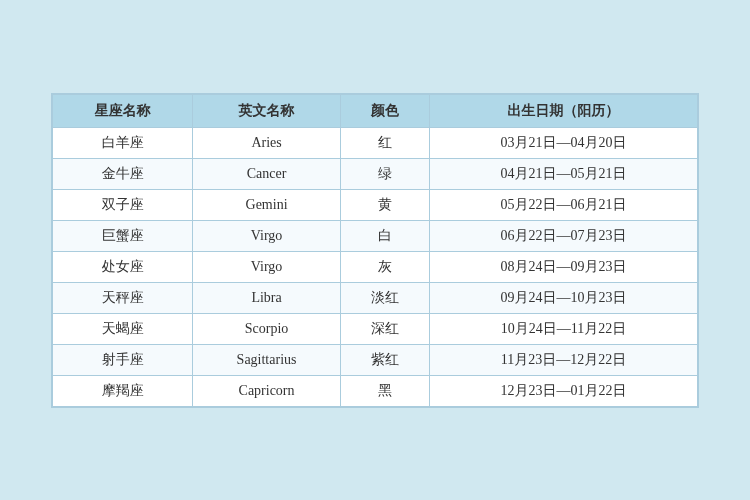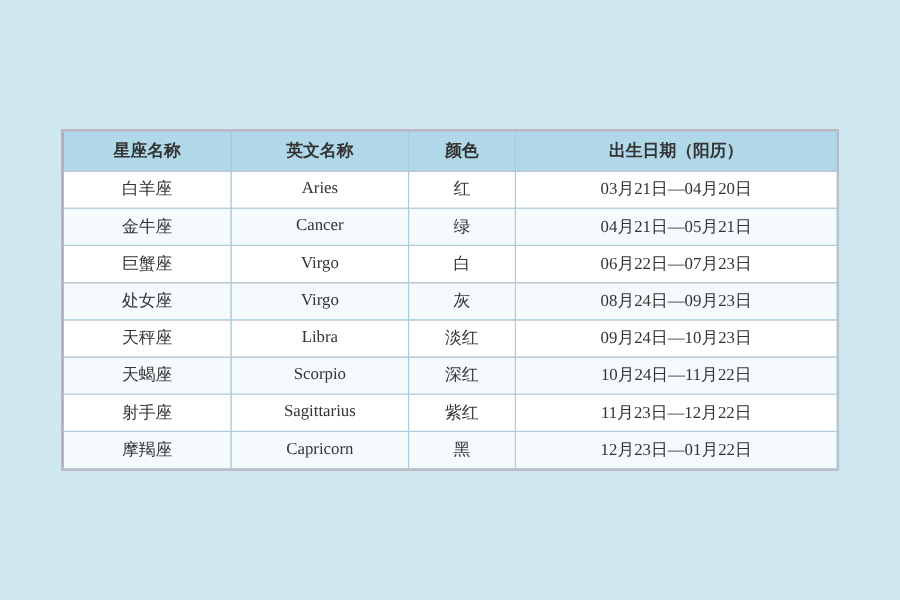--- a/index.html
+++ b/index.html
@@ -72,20 +72,26 @@
           <td>红</td>
           <td>03月21日—04月20日</td>
         </tr>
         <tr>
           <td>金牛座</td>
           <td>Cancer</td>
           <td>绿</td>
           <td>04月21日—05月21日</td>
         </tr>
         <tr>
+          <td>双子座</td>
+          <td>Gemini</td>
+          <td>黄</td>
+          <td>05月22日—06月21日</td>
+        </tr>
+        <tr>
           <td>巨蟹座</td>
           <td>Virgo</td>
           <td>白</td>
           <td>06月22日—07月23日</td>
         </tr>
         <tr>
           <td>处女座</td>
           <td>Virgo</td>
           <td>灰</td>
           <td>08月24日—09月23日</td>

